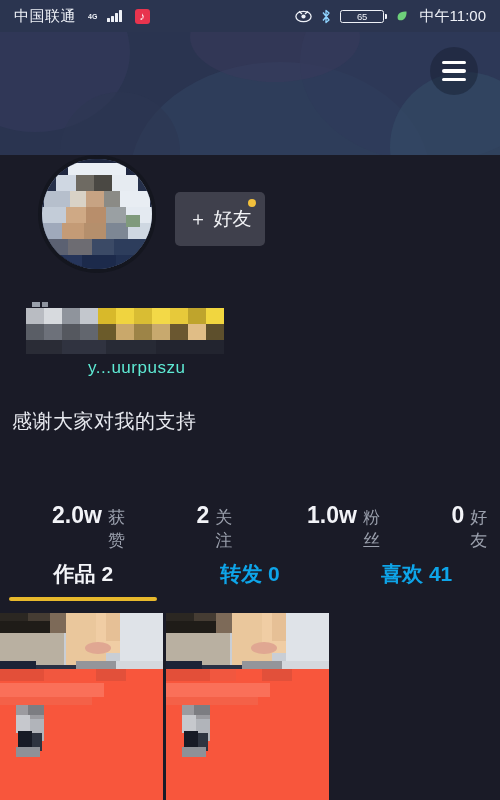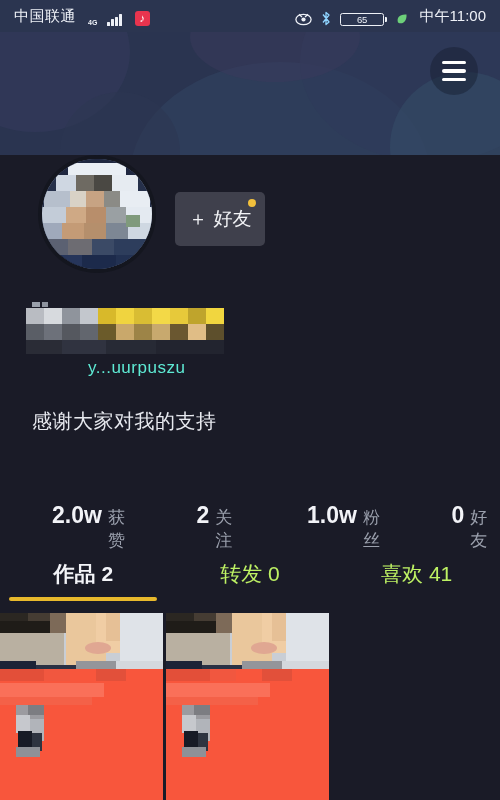--- a/index.html
+++ b/index.html
@@ -11,21 +11,21 @@
   }
   #app { position:relative; width:500px; height:800px; background:#1a1b27; }
 
   
   .statusbar {
     position:absolute; top:0; left:0; width:500px; height:32px;
     background:#2b3550;
     display:flex; align-items:center; justify-content:space-between;
     padding:0 14px; color:#e8ecf4; font-size:15px;
   }
-  .sb-left, .sb-right { display:flex; align-items:flex-end; gap:9px; }
+  .sb-left, .sb-right { display:flex; align-items:center; gap:9px; }
   .carrier { font-size:15px; letter-spacing:.5px; color:#eef1f7; }
   .net-4g {
     font-size:7px; line-height:7px; font-weight:bold; color:#eef1f7;
     display:flex; flex-direction:column; align-items:center; margin-left:3px;
   }
   .bars { display:flex; align-items:flex-end; gap:1.5px; height:12px; margin-left:1px; }
   .bars i { display:block; width:2.5px; background:#eef1f7; border-radius:.5px; }
   .bars i:nth-child(1){ height:4px; }
   .bars i:nth-child(2){ height:6.5px; }
   .bars i:nth-child(3){ height:9px; }
@@ -98,21 +98,21 @@
   
   .name-block { position:absolute; left:14px; top:300px; width:230px; height:62px; }
   .handle {
     position:absolute; left:88px; top:358px;
     color:#5eead4; font-size:17px; letter-spacing:.5px;
     font-family:"Liberation Sans", sans-serif;
   }
 
   
   .bio {
-    position:absolute; left:32px; top:408px;
+    position:absolute; left:12px; top:408px;
     color:#e7e9ef; font-size:20px; letter-spacing:.5px;
   }
 
   
   .tags { position:absolute; left:16px; top:452px; display:flex; gap:10px; }
   .tag {
     background:#2a2c38; border-radius:4px; height:30px;
     display:flex; align-items:center; gap:4px; padding:0 11px;
     color:#b9bdc9; font-size:15px;
   }
@@ -124,22 +124,22 @@
   .stat { display:flex; align-items:baseline; gap:6px;margin-left:36px; }
   .stat .num { color:#f2f3f7; font-size:23px; font-weight:bold; }
   .stat .lbl { color:#9ba0ad; font-size:17px; }
 
   
   .tabs {
     position:absolute; left:0; top:550px; width:500px; height:48px;
     display:flex; align-items:center;
   }
   .tab {
-    flex:1; text-align:center; color:#bef264; font-size:21px;
-    position:relative; height:48px; display:flex; align-items:center; justify-content:center;
+    flex:1; text-align:center; color:#0ea5e9; font-size:21px;
+    position:relative; height:48px; display:flex; align-items:center; justify-content:center;font-weight:bold;
   }
   .tab.active { color:#f3f4f8; font-weight:bold; }
   .tab .u {
     position:absolute; bottom:-3px; left:50%; transform:translateX(-50%);
     width:148px; height:4px; background:#e8b92c; border-radius:2px;
   }
 
   
   .grid {
     position:absolute; left:0; top:613px; width:500px; height:187px;

